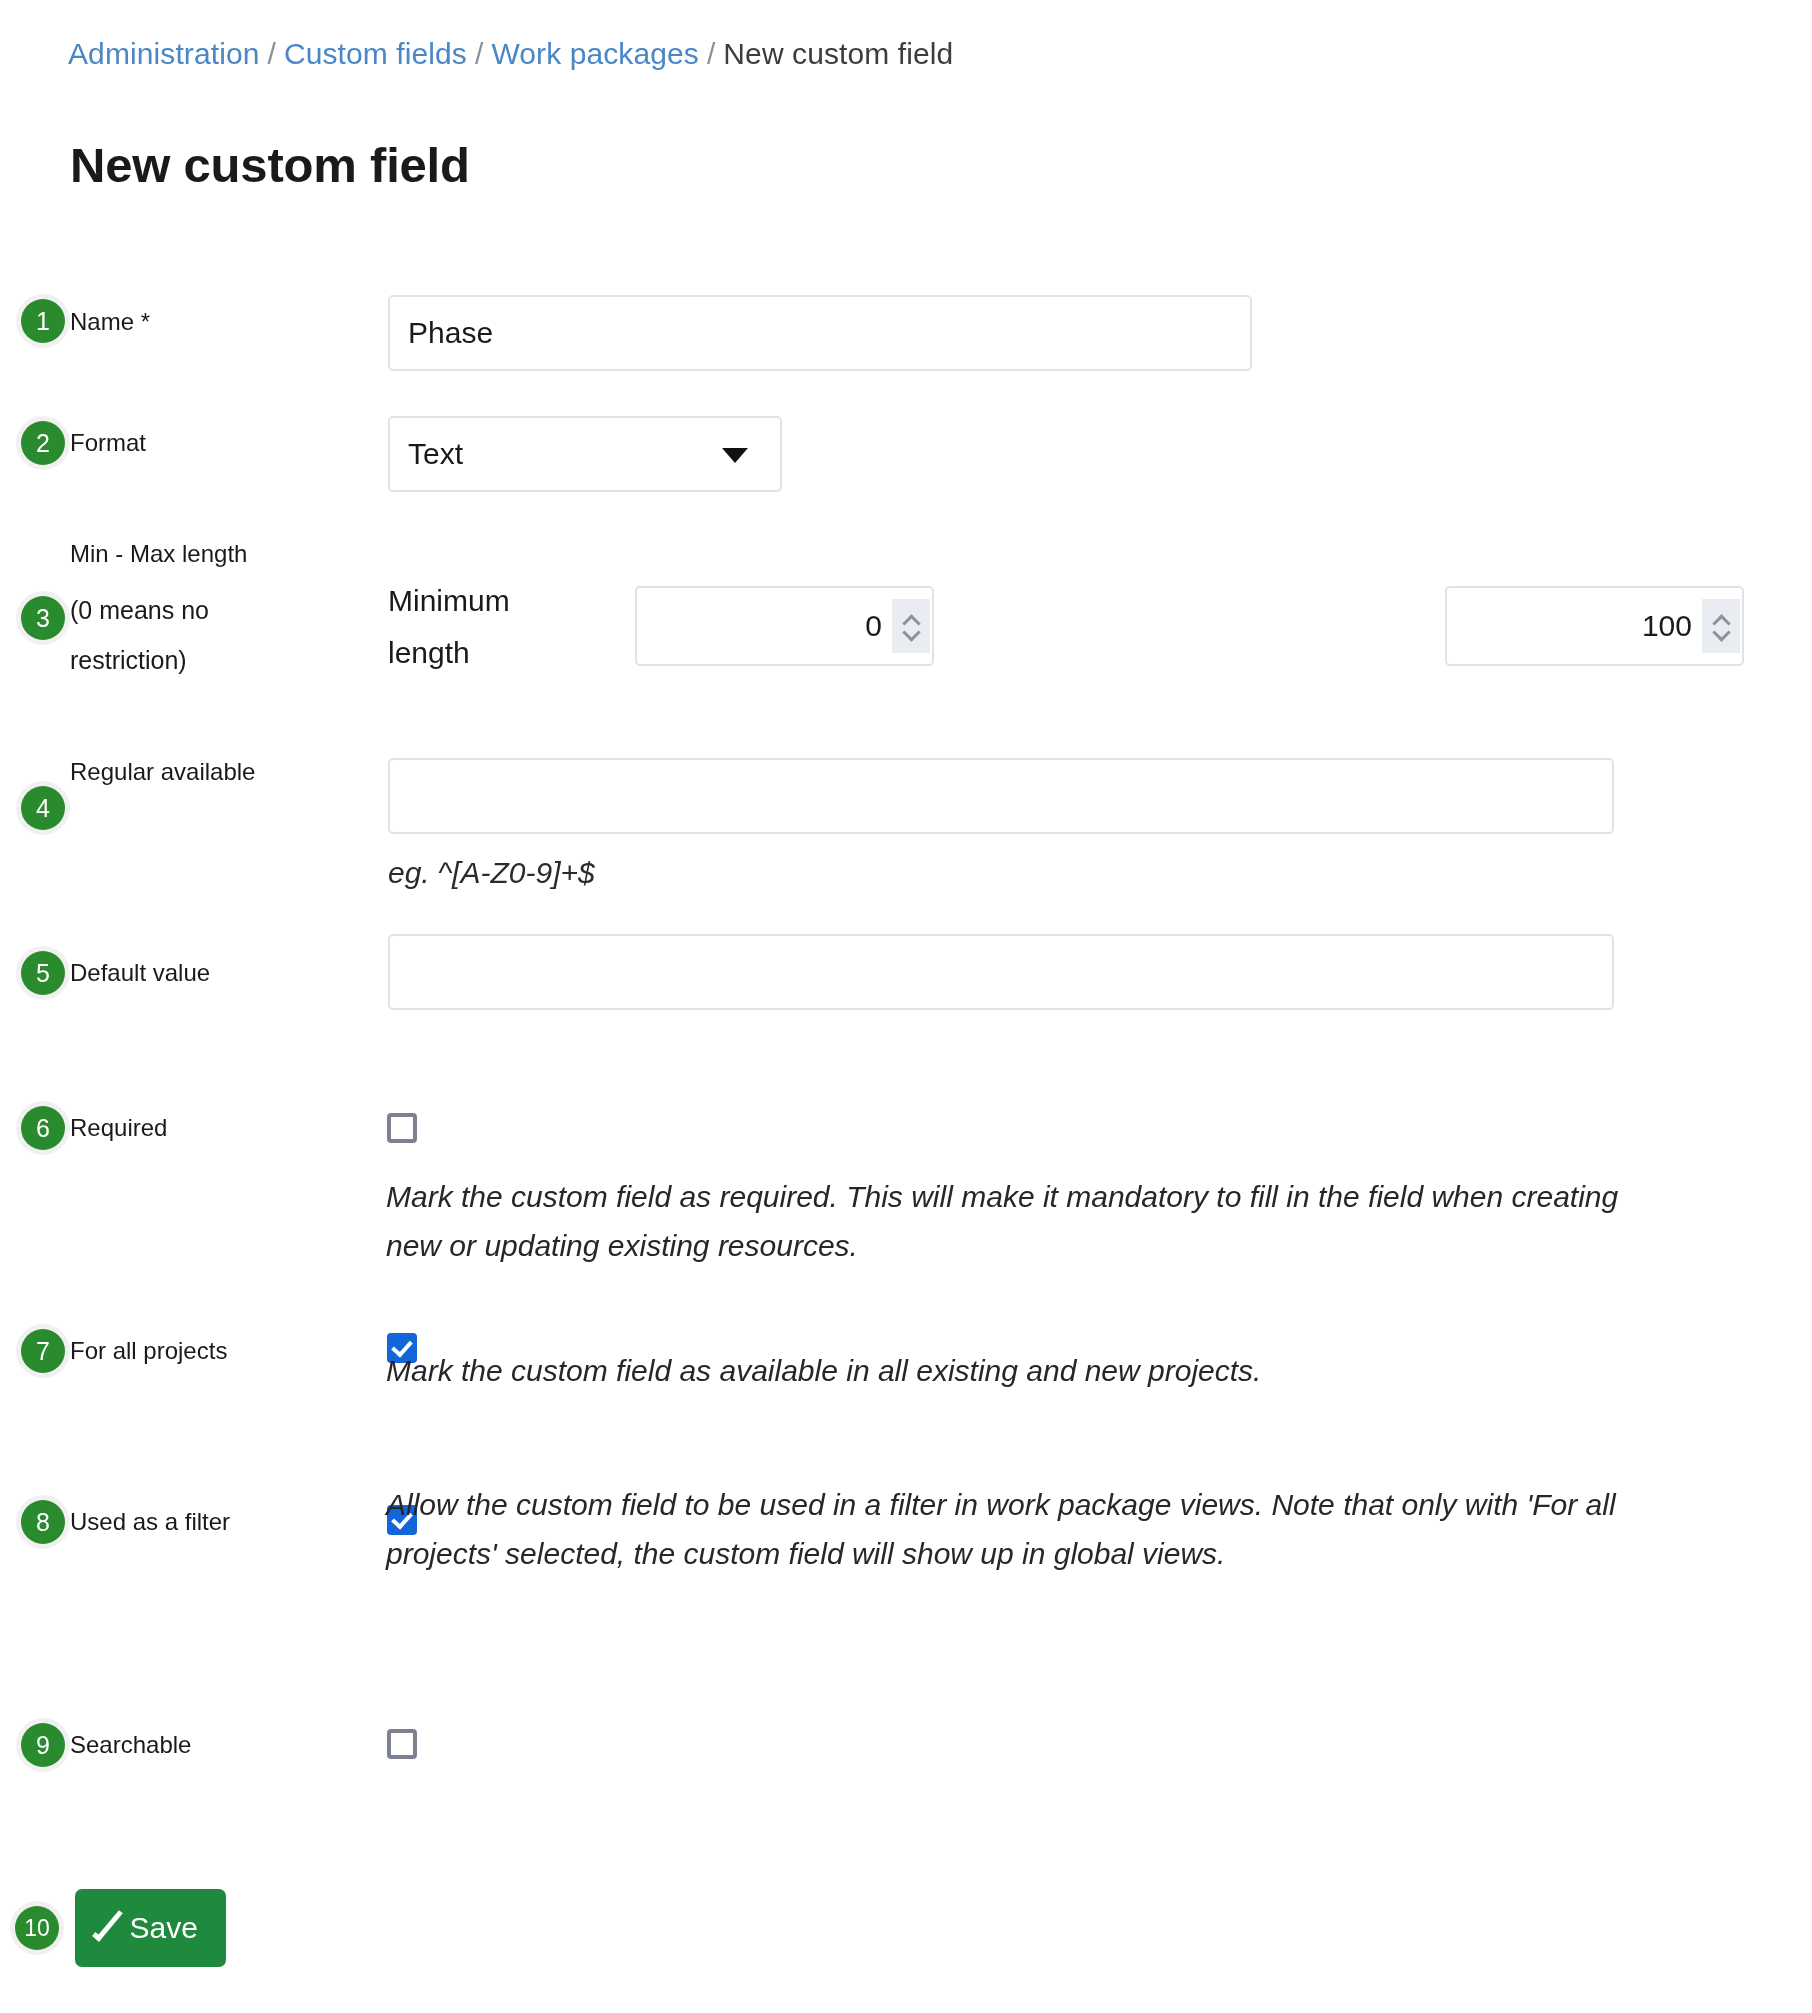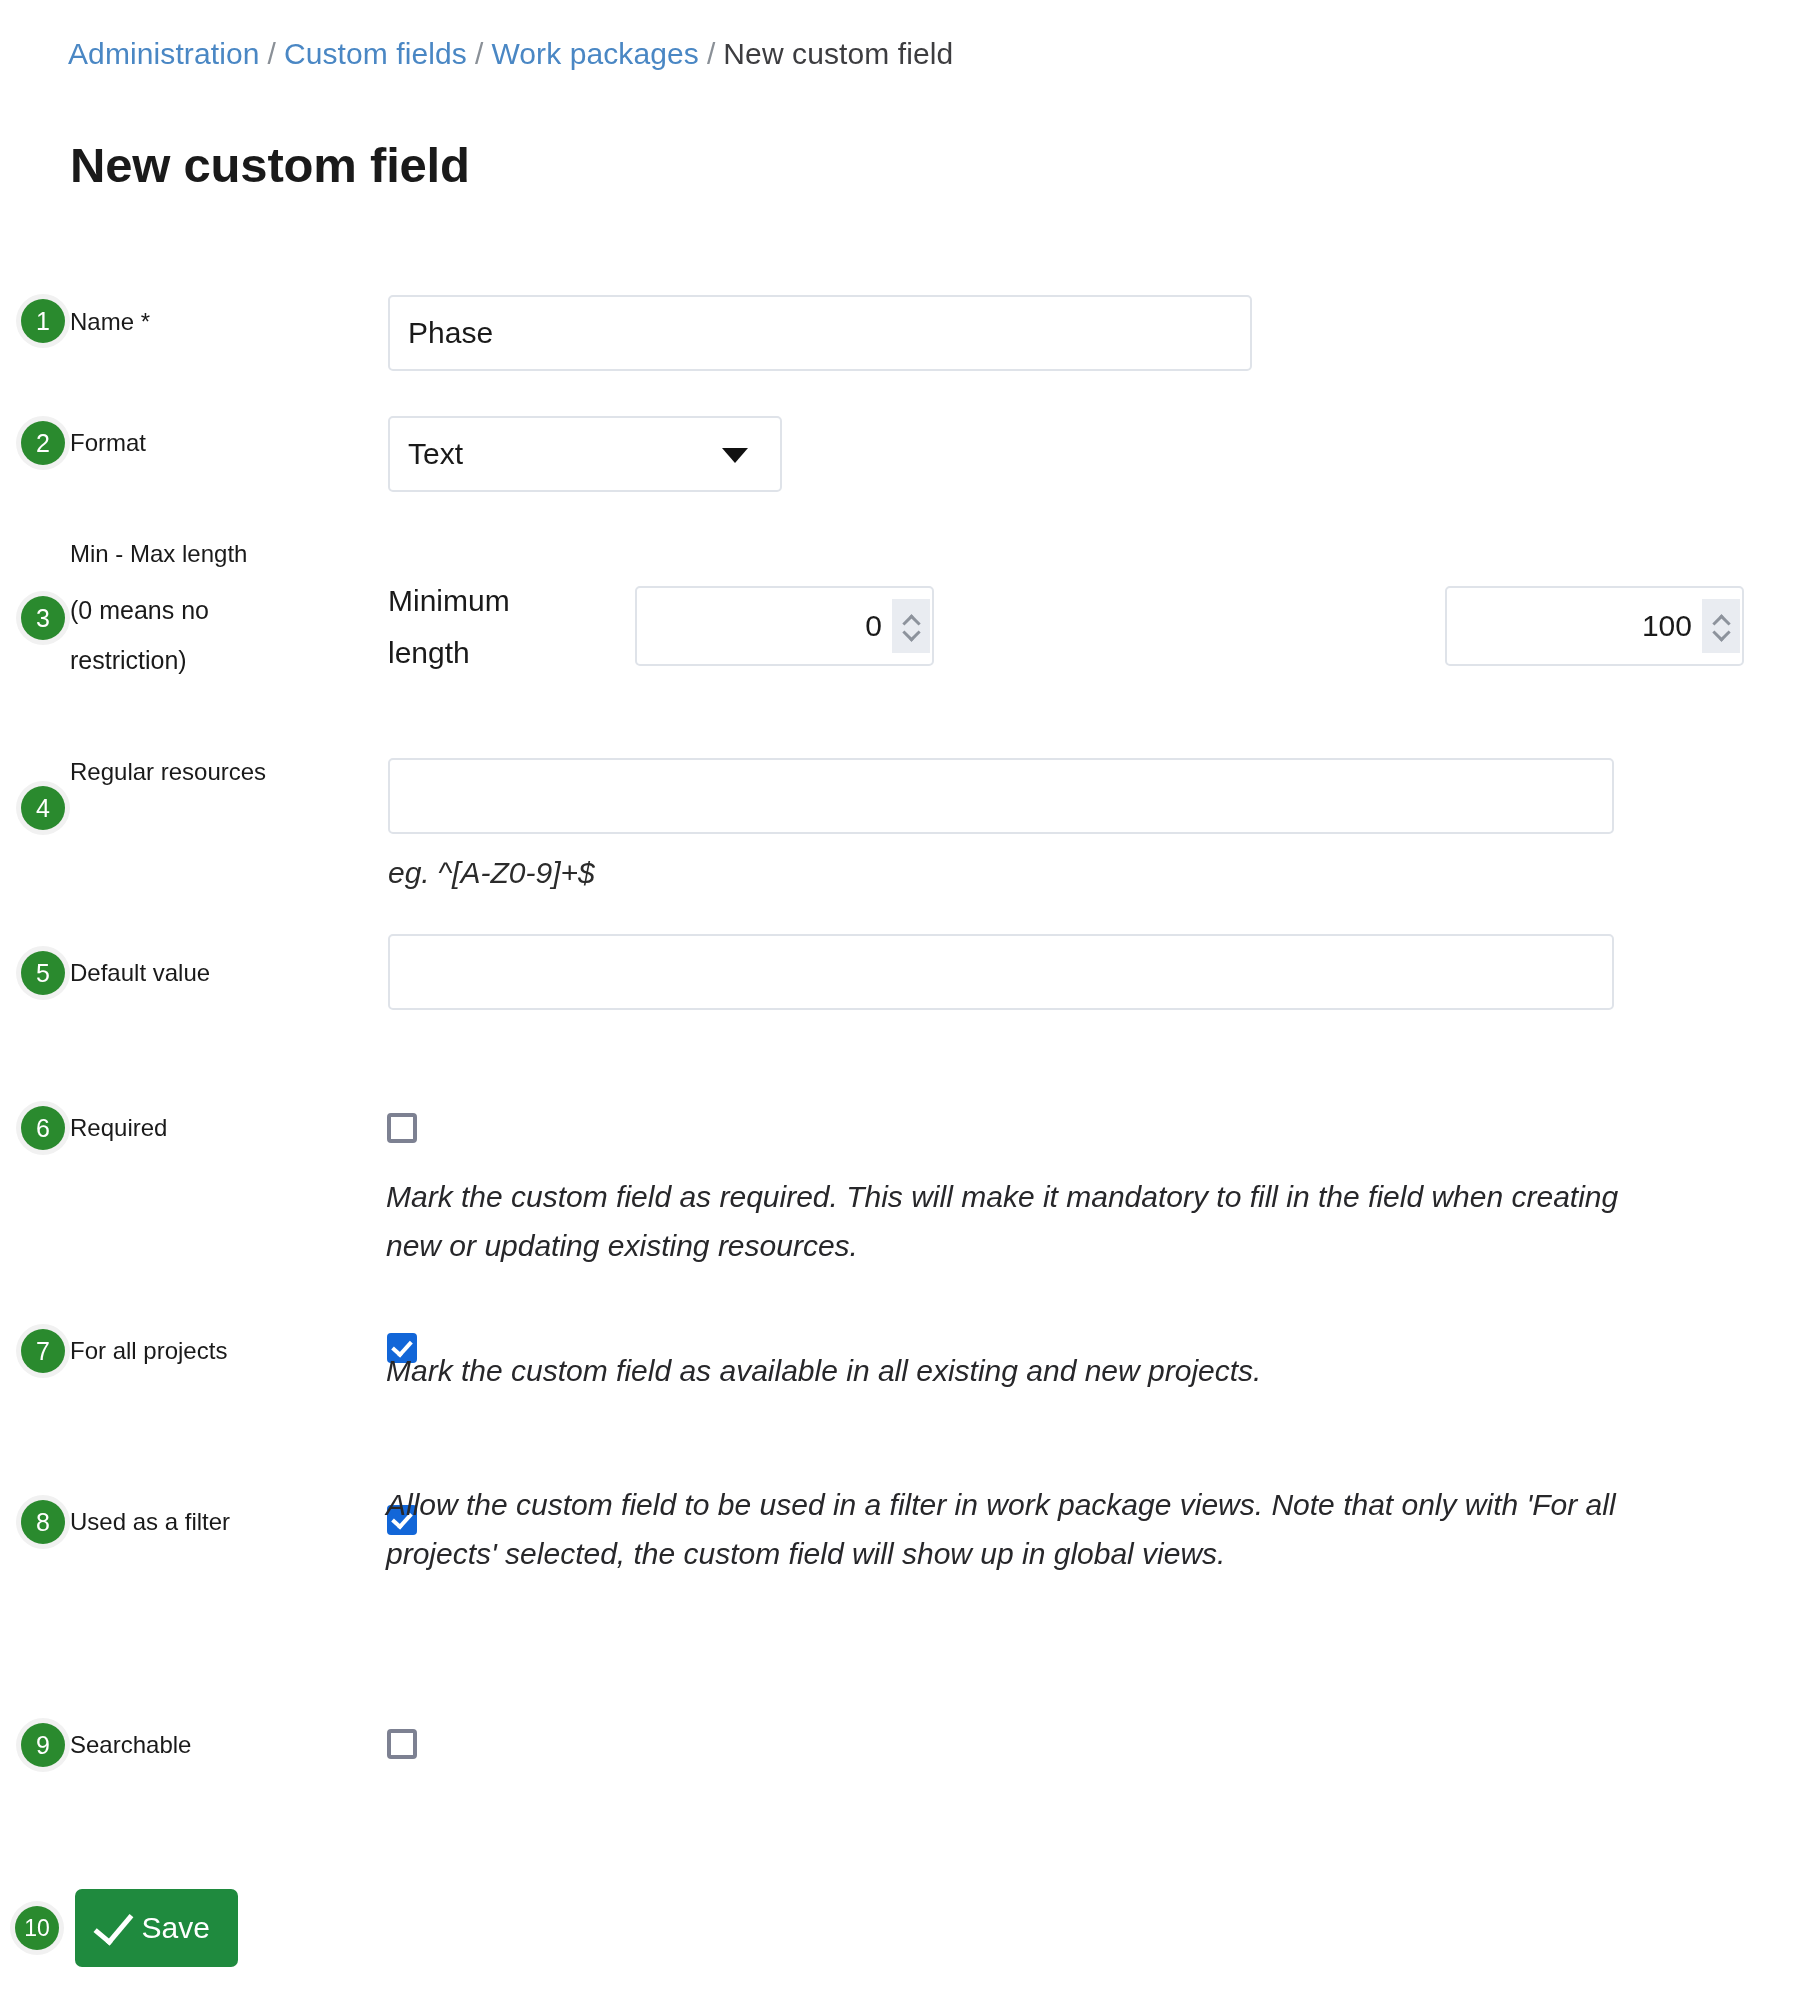--- a/index.html
+++ b/index.html
@@ -306,21 +306,21 @@
 
   <div class="num-wrap" style="left:1445px; top:586px; width:299px; height:80px;">
     <span class="num-val">100</span>
     <span class="spin">
       <span class="chev up"></span>
       <span class="chev down"></span>
     </span>
   </div>
 
   <div class="badge" style="left:21px; top:786px;">4</div>
-  <div class="fld-label multi" style="left:70px; top:746px; width:259px;">Regular resources</div>
+  <div class="fld-label multi" style="left:70px; top:746px; width:259px;">Regular available</div>
   <input class="text-input" type="text" style="left: 388px; top: 758px; width: 1226px; height: 76px;" value="">
   <div class="hint" style="left:388px; top:856px;">eg.  ^[A-Z0-9]+$</div>
 
   <div class="badge" style="left:21px; top:951px;">5</div>
   <div class="fld-label" style="left:70px; top:947px;text-align:center;">Default value</div>
   <input class="text-input" type="text" style="left: 388px; top: 934px; width: 1226px; height: 76px;" value="">
 
   <div class="badge" style="left:21px; top:1106px;">6</div>
   <div class="fld-label" style="left:70px; top:1102px;">Required</div>
   <div class="checkbox off" style="left:387px; top:1113px;"></div>
@@ -334,19 +334,19 @@
   <div class="badge" style="left:21px; top:1500px;">8</div>
   <div class="fld-label" style="left:70px; top:1496px;">Used as a filter</div>
   <div class="checkbox on" style="left:387px; top:1505px;"></div>
   <div class="desc" style="left:386px; top:1480px;">Allow the custom field to be used in a filter in work package views. Note that only with 'For all projects' selected, the custom field will show up in global views.</div>
 
   <div class="badge" style="left:21px; top:1723px;">9</div>
   <div class="fld-label" style="left:70px; top:1719px;">Searchable</div>
   <div class="checkbox off" style="left:387px; top:1729px;"></div>
 
   <div class="badge wide" style="left:15px; top:1906px;">10</div>
-  <button class="save-btn" style="left:75px; top:1889px; width:163px; height:78px;">
+  <button class="save-btn" style="left:75px; top:1889px; width:151px; height:78px;">
     <span class="check"></span>
     <span>Save</span>
   </button>
 
 </div>
 
 
 </body></html>

